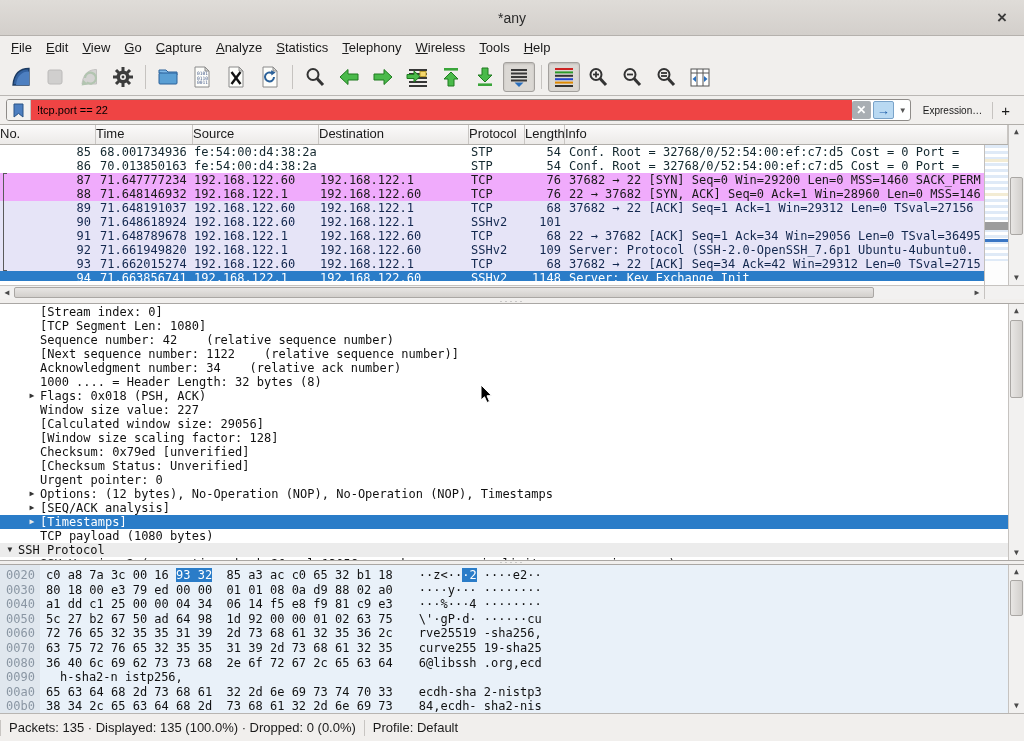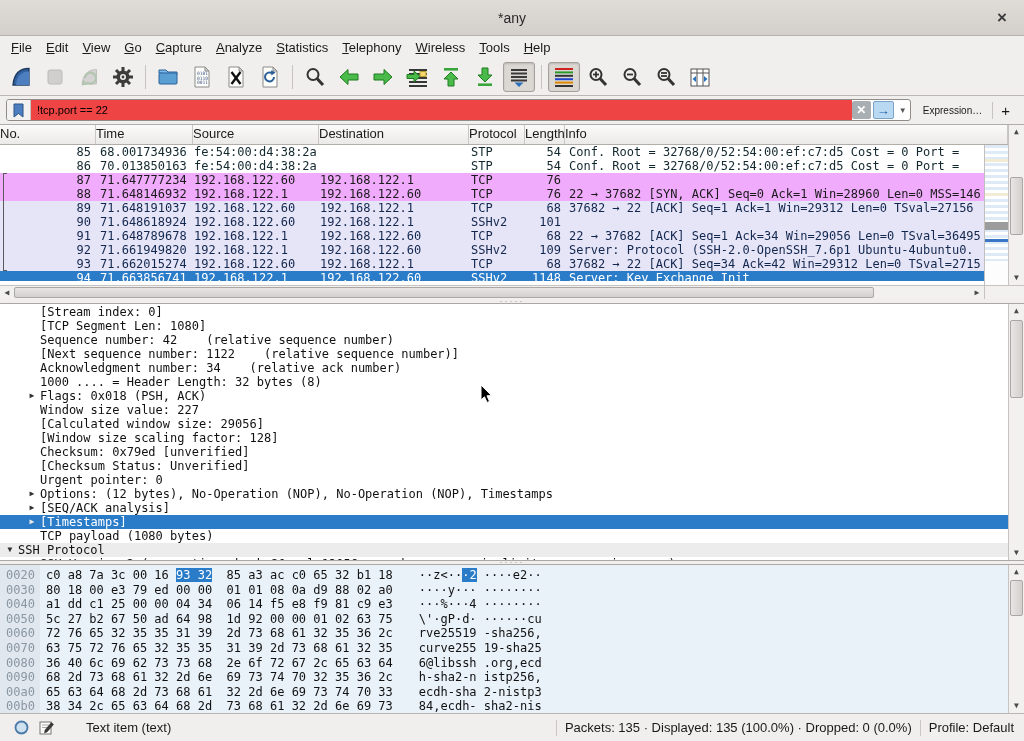--- a/index.html
+++ b/index.html
@@ -376,20 +376,21 @@
     <span class="c-len">54</span>
     <span class="c-info">Conf. Root = 32768/0/52:54:00:ef:c7:d5  Cost = 0  Port =</span>
   </div>
         <div class="prow row-gray">
     <span class="c-no">87</span>
     <span class="c-time">71.647777234</span>
     <span class="c-src">192.168.122.60</span>
     <span class="c-dst">192.168.122.1</span>
     <span class="c-proto">TCP</span>
     <span class="c-len">76</span>
+    <span class="c-info">37682 → 22 [SYN] Seq=0 Win=29200 Len=0 MSS=1460 SACK_PERM</span>
   </div>
         <div class="prow row-gray">
     <span class="c-no">88</span>
     <span class="c-time">71.648146932</span>
     <span class="c-src">192.168.122.1</span>
     <span class="c-dst">192.168.122.60</span>
     <span class="c-proto">TCP</span>
     <span class="c-len">76</span>
     <span class="c-info">22 → 37682 [SYN, ACK] Seq=0 Ack=1 Win=28960 Len=0 MSS=146</span>
   </div>
@@ -608,21 +609,20 @@
     <span class="hx"><span class="h-pre">63 75 72 76 65 32 35 35  31 39 2d 73 68 61 32 35</span><span class="hl h-sel"></span><span class="h-post"></span></span>
     <span class="asc"><span class="a-pre">curve255 19-sha25</span><span class="hl a-sel"></span><span class="a-post"></span></span>
   </div>
         <div class="hxrow">
     <span class="off">0080</span>
     <span class="hx"><span class="h-pre">36 40 6c 69 62 73 73 68  2e 6f 72 67 2c 65 63 64</span><span class="hl h-sel"></span><span class="h-post"></span></span>
     <span class="asc"><span class="a-pre">6@libssh .org,ecd</span><span class="hl a-sel"></span><span class="a-post"></span></span>
   </div>
         <div class="hxrow">
     <span class="off">0090</span>
-    <span class="hx"><span class="h-pre">68 2d 73 68 61 32 2d 6e  69 73 74 70 32 35 36 2c</span><span class="hl h-sel"></span><span class="h-post"></span></span>
     <span class="asc"><span class="a-pre">h-sha2-n istp256,</span><span class="hl a-sel"></span><span class="a-post"></span></span>
   </div>
         <div class="hxrow">
     <span class="off">00a0</span>
     <span class="hx"><span class="h-pre">65 63 64 68 2d 73 68 61  32 2d 6e 69 73 74 70 33</span><span class="hl h-sel"></span><span class="h-post"></span></span>
     <span class="asc"><span class="a-pre">ecdh-sha 2-nistp3</span><span class="hl a-sel"></span><span class="a-post"></span></span>
   </div>
         <div class="hxrow">
     <span class="off">00b0</span>
     <span class="hx"><span class="h-pre">38 34 2c 65 63 64 68 2d  73 68 61 32 2d 6e 69 73</span><span class="hl h-sel"></span><span class="h-post"></span></span>
@@ -630,32 +630,20 @@
   </div>
       </div>
     <div class="vscroll" style="top:0; bottom:0;">
       <div class="arr up">▲</div>
       <div class="thumb" style="top:15px; height:36px;"></div>
       <div class="arr down">▼</div>
     </div>
   </div>
 
   <div class="statusbar">
-    <div class="sb-left">
-      <svg width="15" height="15" viewBox="0 0 15 15">
-          <circle cx="7.5" cy="7.5" r="6" fill="#cfe0ee" stroke="#4a7aa8" stroke-width="1.8"></circle>
-        </svg>
-      <svg width="15" height="15" viewBox="0 0 15 15">
-          <rect x="1" y="2" width="11" height="12" fill="#fbfbf8" stroke="#777"></rect>
-          <line x1="3" y1="5" x2="10" y2="5" stroke="#aaa"></line>
-          <line x1="3" y1="7.5" x2="10" y2="7.5" stroke="#aaa"></line>
-          <path d="M6 10 L12.5 2.5 L14.5 4.5 L8 12 L5.5 12.8 Z" fill="#3a3a3a" stroke="#222" stroke-width="0.5"></path>
-        </svg>
-      <div class="sb-text status-left-text">Text item (text)</div>
-    </div>
     <div class="sb-right">
       <div class="sb-sep"></div>
       <div class="sb-text">Packets: 135 · Displayed: 135 (100.0%) · Dropped: 0 (0.0%)</div>
       <div class="sb-sep"></div>
       <div class="sb-text">Profile: Default</div>
     </div>
   </div>
 
   <svg class="cursor" viewBox="0 0 14 20">
     <polygon points="1,1 1,16 4.5,12.8 7,18.5 9.5,17.4 7,11.8 11.5,11.6" fill="#000" stroke="#fff" stroke-width="1"></polygon>

